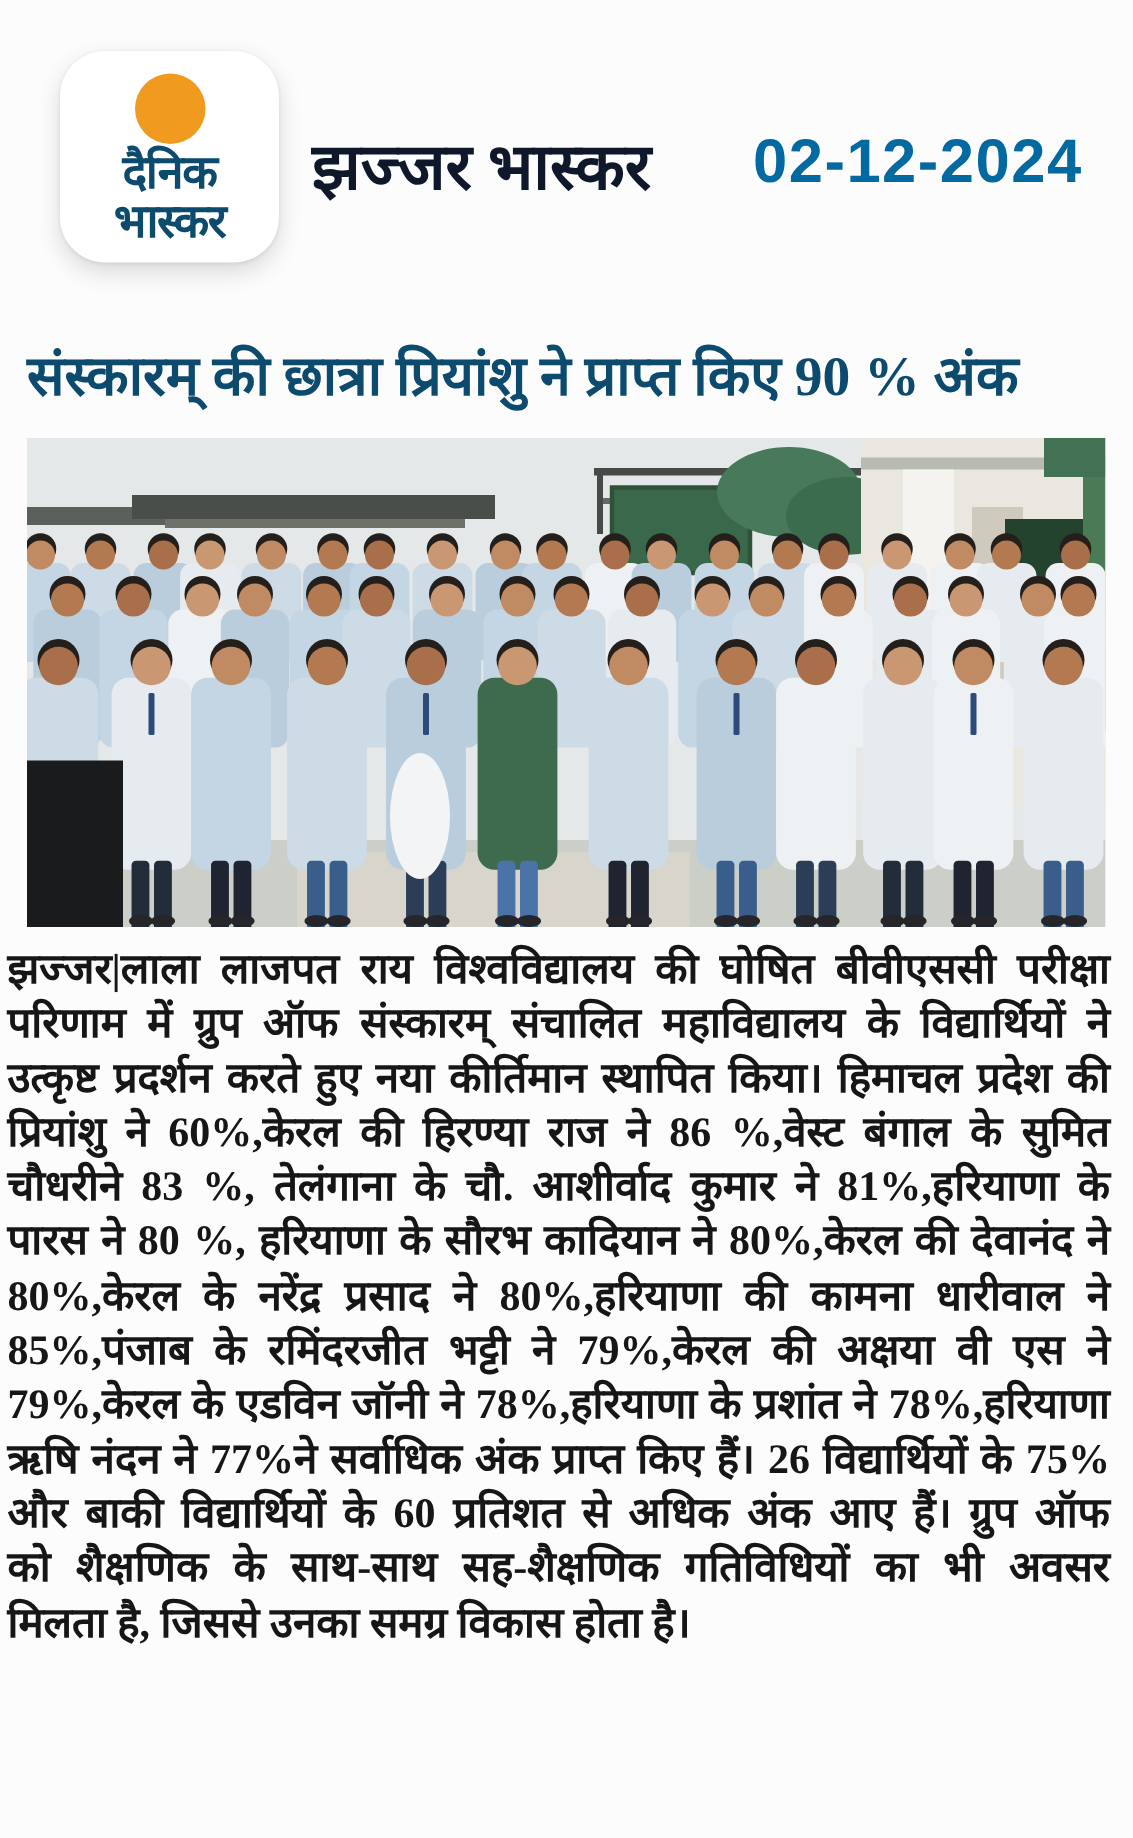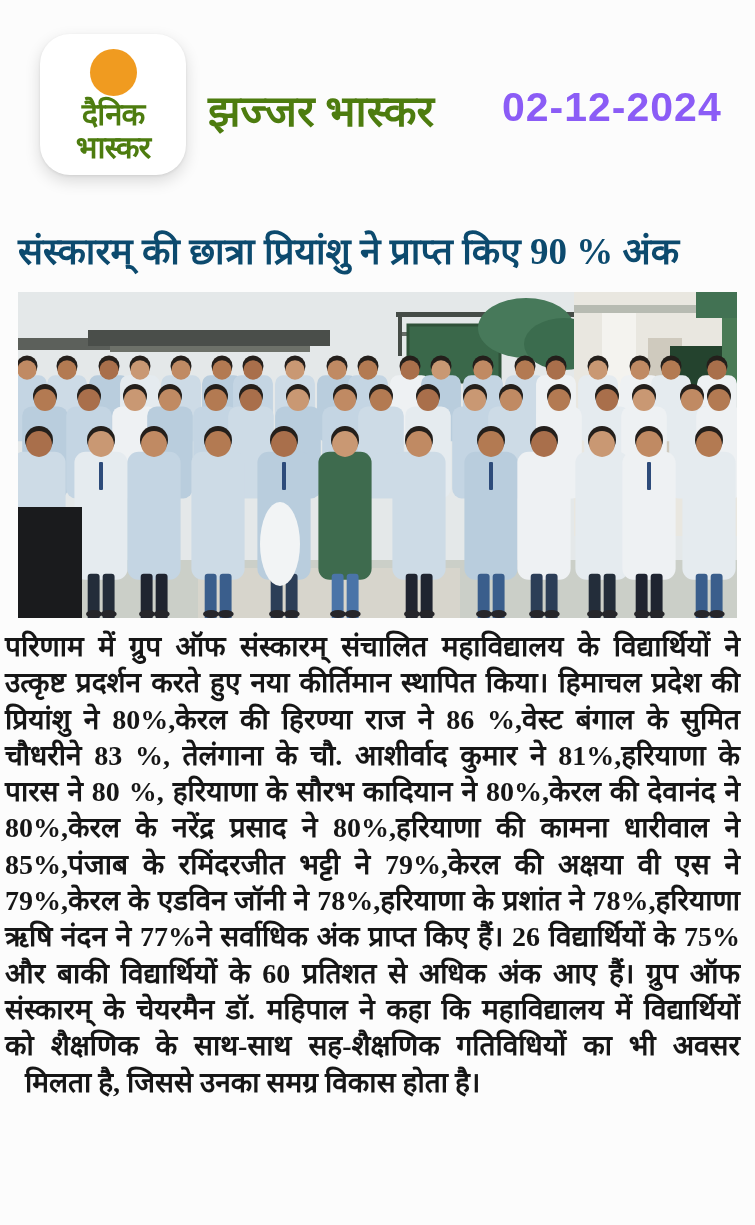--- a/index.html
+++ b/index.html
@@ -11,49 +11,49 @@
   .logo-card{
     position:absolute;left:40px;top:34px;width:146px;height:141px;
     background:#ffffff;border-radius:30px;
     box-shadow:0 6px 16px rgba(0,0,0,0.14), 0 1px 3px rgba(0,0,0,0.08);
   }
   .logo-sun{
     position:absolute;left:50px;top:15px;width:47px;height:47px;border-radius:50%;
   }
   .logo-text{
     position:absolute;left:0;top:64px;width:100%;text-align:center;
-    font-family:"Liberation Serif",serif;font-weight:800;color:#4d7c0f;
+    font-family:"Liberation Serif",serif;font-weight:800;color:#0c4a6e;
     font-size:31px;line-height:33px;letter-spacing:-1px;
   }
   .hdr-title{
     position:absolute;left:208px;top:80px;
     font-family:"Liberation Serif",serif;
-    font-size:43px;font-weight:700;color:#4d7c0f;letter-spacing:0px;white-space:nowrap;
+    font-size:43px;font-weight:700;color:#0f172a;letter-spacing:0px;white-space:nowrap;
   }
   .hdr-date{
     position:absolute;left:502px;top:84px;
-    font-size:41px;font-weight:700;color:#8b5cf6;letter-spacing:1px;white-space:nowrap;
+    font-size:41px;font-weight:700;color:#0369a1;letter-spacing:1px;white-space:nowrap;
   }
   
   .headline{
     position:absolute;left:18px;top:229px;width:712px;
     font-family:"Liberation Serif",serif;
     font-size:37px;line-height:46px;font-weight:700;color:#0c4a6e;white-space:nowrap;
   }
   .photo{
     position:absolute;left:18px;top:292px;width:719px;height:326px;overflow:hidden;background:#e4e8e9;
   }
   .photo svg{display:block;width:100%;height:100%;}
   .body-text{
     position:absolute;left:5px;top:629px;width:735px;
     font-family:"Liberation Serif",serif;
     font-size:28px;line-height:36.3px;font-weight:700;color:#161616;
   }
   .bl{ text-align:justify; text-align-last:justify; }
-  .bl-last{ text-align:right; text-align-last:left;margin-left:20px; }
+  .bl-last{ text-align:right; text-align-last:left; }
 </style>
 </head>
 <body>
 
 <div class="page">
 
   <div class="logo-card">
     <div class="logo-sun" style="background:#F09B20;"></div>
     <div class="logo-text">
       <div>दैनिक</div>
@@ -292,28 +292,28 @@
           <rect x="692.68" y="281.8" width="11.9" height="74" rx="3" fill="#3a5e8c"></rect>
           <ellipse cx="684" cy="322" rx="8" ry="4" fill="#26262a"></ellipse>
           <ellipse cx="698.7" cy="322" rx="8" ry="4" fill="#26262a"></ellipse>
           <ellipse cx="262" cy="252" rx="20" ry="42" fill="#f2f4f5"></ellipse>
           <rect x="0" y="215" width="64" height="111" fill="#1a1b1d"></rect>
         </g>
     </svg>
   </div>
 
   <div class="body-text">
+    <div class="bl">झज्जर|लाला लाजपत राय विश्वविद्यालय की घोषित बीवीएससी परीक्षा</div>
     <div class="bl">परिणाम में ग्रुप ऑफ संस्कारम् संचालित महाविद्यालय के विद्यार्थियों ने</div>
     <div class="bl">उत्कृष्ट प्रदर्शन करते हुए नया कीर्तिमान स्थापित किया। हिमाचल प्रदेश की</div>
-    <div class="bl">प्रियांशु ने 80%,केरल की हिरण्या राज ने 86 %,वेस्ट बंगाल के सुमित</div>
+    <div class="bl">प्रियांशु ने 60%,केरल की हिरण्या राज ने 86 %,वेस्ट बंगाल के सुमित</div>
     <div class="bl">चौधरीने 83 %, तेलंगाना के चौ. आशीर्वाद कुमार ने 81%,हरियाणा के</div>
     <div class="bl">पारस ने 80 %, हरियाणा के सौरभ कादियान ने 80%,केरल की देवानंद ने</div>
     <div class="bl">80%,केरल के नरेंद्र प्रसाद ने 80%,हरियाणा की कामना धारीवाल ने</div>
     <div class="bl">85%,पंजाब के रमिंदरजीत भट्टी ने 79%,केरल की अक्षया वी एस ने</div>
     <div class="bl">79%,केरल के एडविन जॉनी ने 78%,हरियाणा के प्रशांत ने 78%,हरियाणा</div>
     <div class="bl">ऋषि नंदन ने 77%ने सर्वाधिक अंक प्राप्त किए हैं। 26 विद्यार्थियों के 75%</div>
     <div class="bl">और बाकी विद्यार्थियों के 60 प्रतिशत से अधिक अंक आए हैं। ग्रुप ऑफ</div>
-    <div class="bl">संस्कारम् के चेयरमैन डॉ. महिपाल ने कहा कि महाविद्यालय में विद्यार्थियों</div>
     <div class="bl">को शैक्षणिक के साथ-साथ सह-शैक्षणिक गतिविधियों का भी अवसर</div>
     <div class="bl bl-last">मिलता है, जिससे उनका समग्र विकास होता है।</div>
   </div>
 
 </div>
 
 </body></html>

